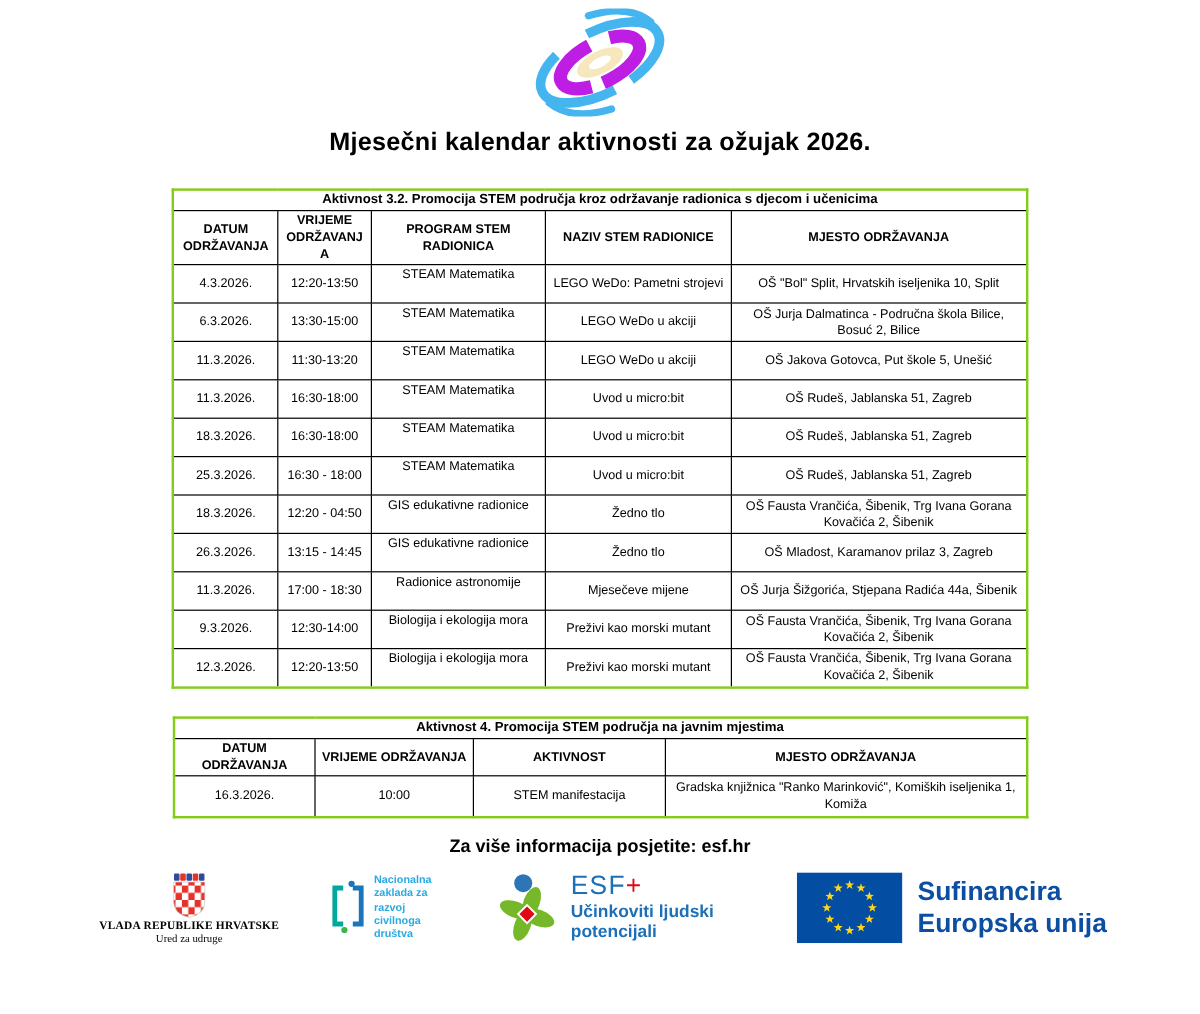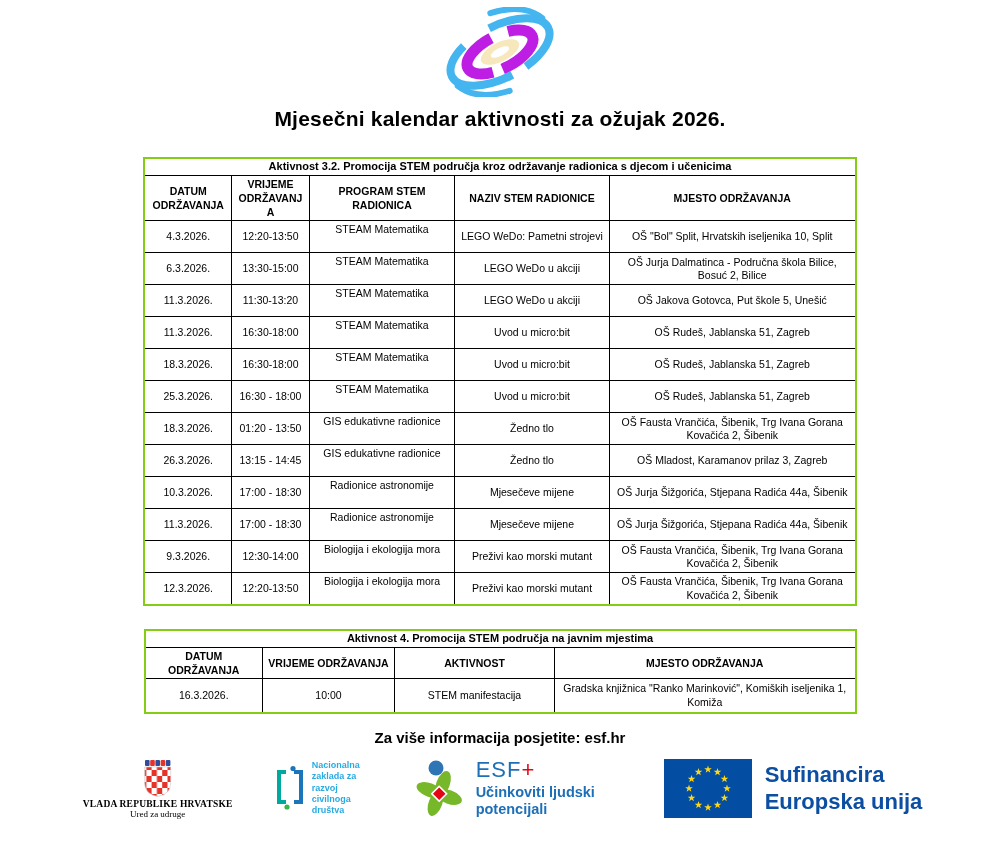--- a/index.html
+++ b/index.html
@@ -137,38 +137,31 @@
         </tr>
         <tr>
           <td>25.3.2026.</td>
           <td>16:30 - 18:00</td>
           <td>STEAM Matematika</td>
           <td>Uvod u micro:bit</td>
           <td>OŠ Rudeš, Jablanska 51, Zagreb</td>
         </tr>
         <tr>
           <td>18.3.2026.</td>
-          <td>01:20 - 13:50</td>
+          <td>12:20 - 04:50</td>
           <td>GIS edukativne radionice</td>
           <td>Žedno tlo</td>
           <td>OŠ Fausta Vrančića, Šibenik, Trg Ivana Gorana Kovačića 2, Šibenik</td>
         </tr>
         <tr>
           <td>26.3.2026.</td>
           <td>13:15 - 14:45</td>
           <td>GIS edukativne radionice</td>
           <td>Žedno tlo</td>
           <td>OŠ Mladost, Karamanov prilaz 3, Zagreb</td>
-        </tr>
-        <tr>
-          <td>10.3.2026.</td>
-          <td>17:00 - 18:30</td>
-          <td>Radionice astronomije</td>
-          <td>Mjesečeve mijene</td>
-          <td>OŠ Jurja Šižgorića, Stjepana Radića 44a, Šibenik</td>
         </tr>
         <tr>
           <td>11.3.2026.</td>
           <td>17:00 - 18:30</td>
           <td>Radionice astronomije</td>
           <td>Mjesečeve mijene</td>
           <td>OŠ Jurja Šižgorića, Stjepana Radića 44a, Šibenik</td>
         </tr>
         <tr>
           <td>9.3.2026.</td>

